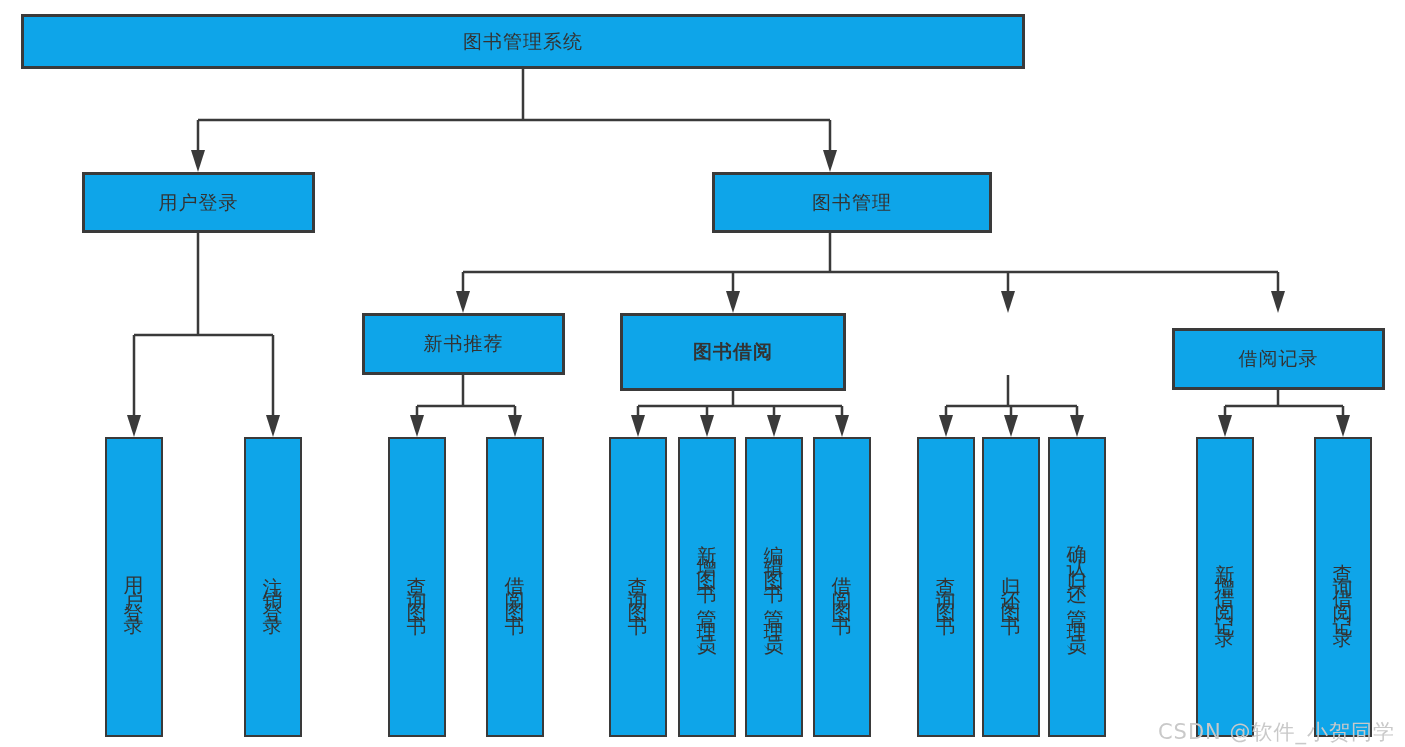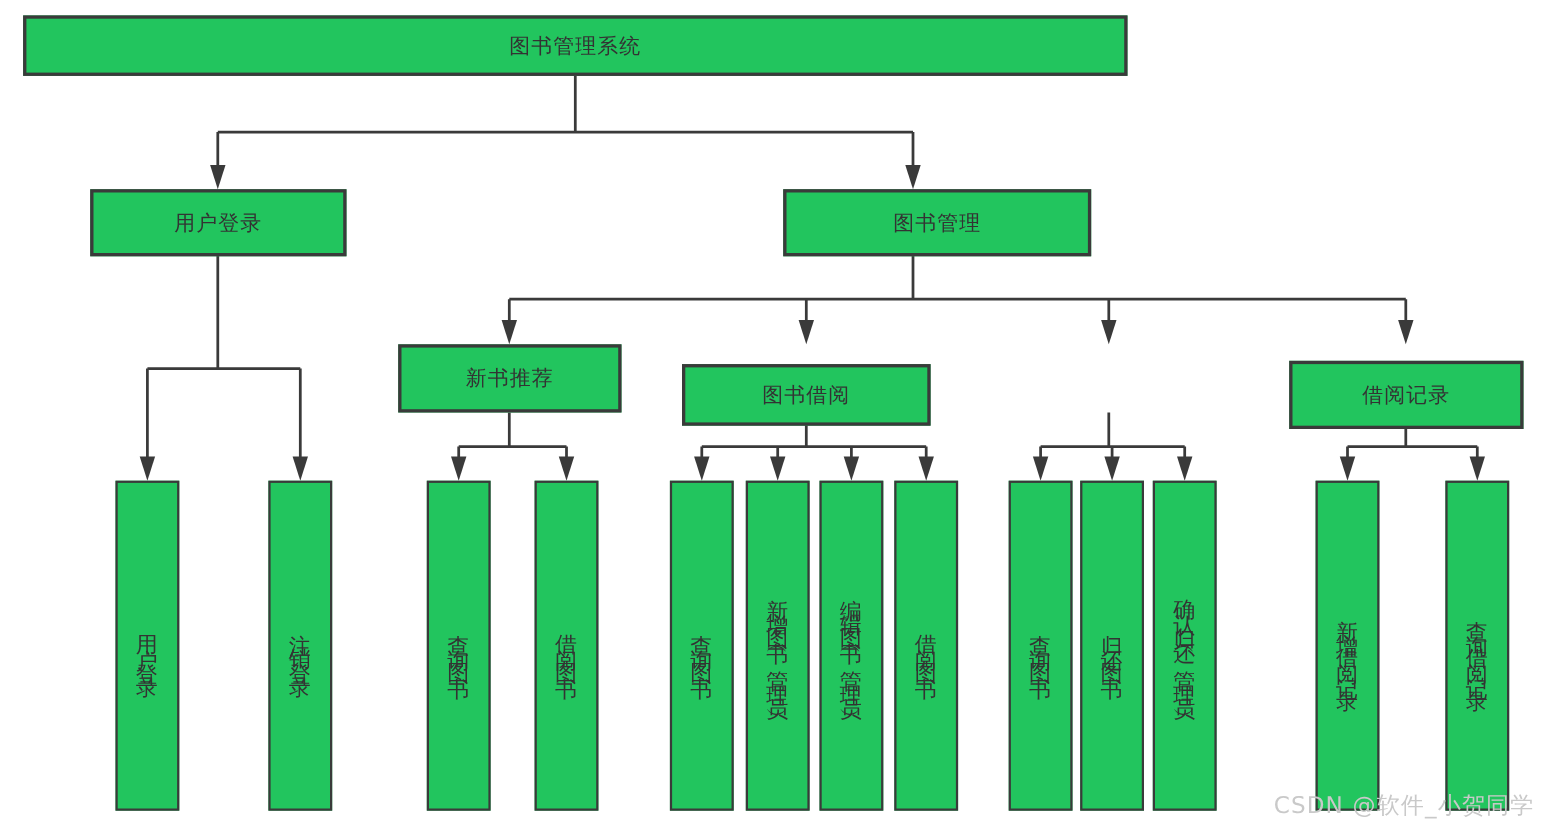--- a/index.html
+++ b/index.html
@@ -2,21 +2,21 @@
 <html><head>
 <meta charset="utf-8">
 <style>
   html,body{margin:0;padding:0;background:#fff;}
   .canvas{
     position:relative;width:1405px;height:747px;background:#ffffff;overflow:hidden;
     font-family:"DejaVu Sans","Liberation Sans",sans-serif;color:#333333;
   }
   .wires{position:absolute;left:0;top:0;width:1405px;height:747px;}
   .node{
-    position:absolute;background:#22c55e;border:3px solid #3a3a3a;
+    position:absolute;background:#0ea5e9;border:3px solid #3a3a3a;
     display:flex;align-items:center;justify-content:center;
     box-sizing:border-box;font-size:19px;color:#333333;letter-spacing:1px;
   }
   .leaf{
     border-width:2.5px;
     writing-mode:vertical-rl;text-orientation:mixed;
     letter-spacing:13px;font-size:20px;line-height:1;
   }
   .watermark{
     position:absolute;right:10px;bottom:1px;
@@ -67,21 +67,21 @@
       <polygon points="1336,415 1350,415 1343,437"></polygon>
     </g>
   </svg>
 
   <div class="node" style="left:21px;top:14px;width:1004px;height:55px;">图书管理系统</div>
 
   <div class="node" style="left:82px;top:172px;width:233px;height:61px;">用户登录</div>
   <div class="node" style="left:712px;top:172px;width:280px;height:61px;">图书管理</div>
 
   <div class="node" style="left:362px;top:313px;width:203px;height:62px;">新书推荐</div>
-  <div class="node" style="left:620px;top:331px;width:226px;height:56px;">图书借阅</div>
+  <div class="node" style="left:620px;top:313px;width:226px;height:78px;font-weight:bold;">图书借阅</div>
   <div class="node" style="left:1172px;top:328px;width:213px;height:62px;">借阅记录</div>
 
   <div class="node leaf" style="left:105px;top:437px;width:58px;height:300px;">用户登录</div>
   <div class="node leaf" style="left:244px;top:437px;width:58px;height:300px;">注销登录</div>
 
   <div class="node leaf" style="left:388px;top:437px;width:58px;height:300px;">查询图书</div>
   <div class="node leaf" style="left:486px;top:437px;width:58px;height:300px;">借阅图书</div>
 
   <div class="node leaf" style="left:609px;top:437px;width:58px;height:300px;">查询图书</div>
   <div class="node leaf" style="left:678px;top:437px;width:58px;height:300px;">新增图书（管理员）</div>

